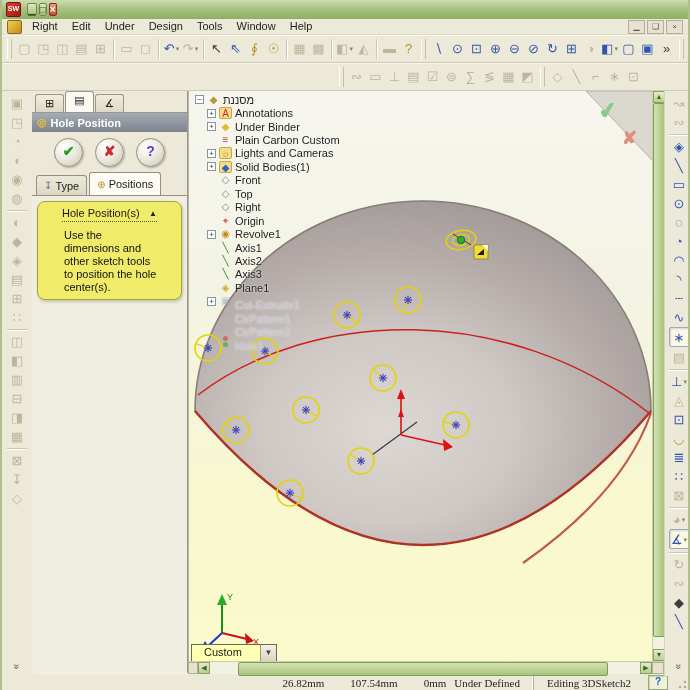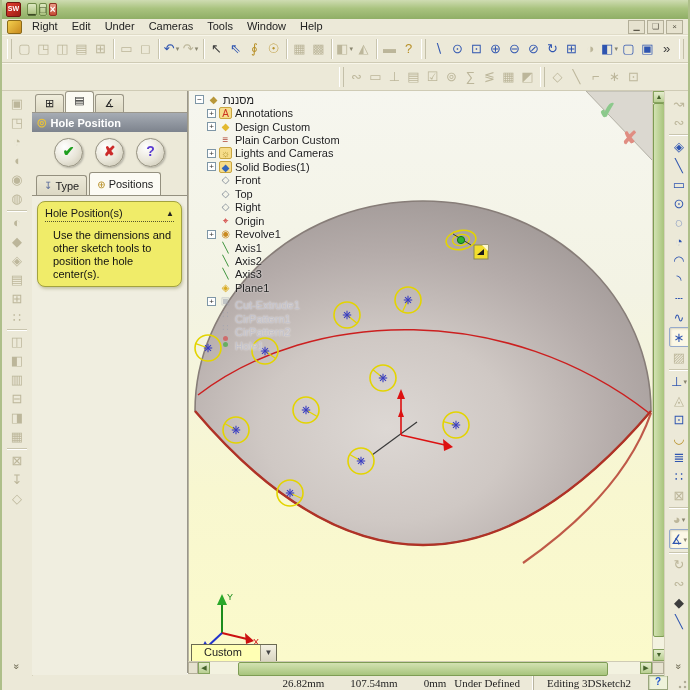--- a/index.html
+++ b/index.html
@@ -58,25 +58,25 @@
   #pmbuttons{height:40px;display:flex;align-items:center;justify-content:center;gap:12px;background:#ece9d8;}
   .pmbtn{width:27px;height:27px;border-radius:50%;border:1px solid #94907f;
     background:radial-gradient(circle at 35% 30%,#ffffff,#e8e5d8 55%,#c6c2ae);
     font-size:14px;font-weight:bold;text-align:center;line-height:25px;box-shadow:1px 1px 2px rgba(0,0,0,.25);}
   #pm-subtabs{height:23px;display:flex;align-items:flex-end;padding-left:4px;border-bottom:1px solid #94907f;}
   .subtab{display:flex;align-items:center;gap:3px;padding:0 7px;height:19px;border:1px solid #94907f;border-bottom:none;
     border-radius:3px 3px 0 0;background:linear-gradient(180deg,#ece9d8,#dcd8c4);margin-right:2px;}
   .subtab.active{background:#fcfbf4;height:22px;}
   .subtab .sico{font-size:10px;}
   #pmcontent{padding:5px;background:#f0eee0;height:calc(100% - 103px);box-sizing:border-box;}
-  #msgbox{background:#f0ec69;border:1px solid #a3a33e;border-radius:8px;padding:5px 7px;box-shadow:1px 2px 3px rgba(120,120,60,.35);}
+  #msgbox{background:#f0ec69;border:1px solid #a3a33e;border-radius:8px;padding:5px 24px;box-shadow:1px 2px 3px rgba(120,120,60,.35);}
   #msgbox .mhead{display:flex;align-items:center;border-bottom:1px dotted #55552a;padding-bottom:2px;}
   #msgbox .mhead .mtitle{flex:1;color:#1a1a1a;}
   #msgbox .mhead .col{font-size:8px;color:#222;}
-  #msgbox p{margin:7px 0 0 8px;line-height:13px;color:#111;}
+  #msgbox p{margin:7px 0 0 2px;line-height:13px;color:#111;}
   
   #viewport{position:absolute;left:186px;top:0;width:464px;height:570px;overflow:hidden;
     background:linear-gradient(180deg,#f6f6ef 0%,#f3f3e4 35%,#f8f7d0 70%,#fbfacb 100%);
     border-left:1px solid #b8b4a0;}
   #scene{position:absolute;left:0;top:0;}
   
   #ftree{position:absolute;left:6px;top:2px;z-index:5;}
   .trow{display:flex;align-items:center;height:13.45px;white-space:nowrap;cursor:default;}
   .trow .lbl{margin-left:3px;text-shadow:0 0 2px rgba(255,255,255,.9);}
   .trow.gray .lbl{color:#c2c2cc;margin-top:8px;}
@@ -124,21 +124,21 @@
     <span class="appicon">SW</span>
     <span id="tbtns"><span class="winbtn">▁</span><span class="winbtn">□</span><span class="winbtn close">×</span></span>
   </div>
 
   <div id="menubar">
     <span class="appicon-mini"></span>
     <span id="menuitems" style="display:flex">
         <span class="menu-item">Right</span>
         <span class="menu-item">Edit</span>
         <span class="menu-item">Under</span>
-        <span class="menu-item">Cameras</span>
+        <span class="menu-item">Design</span>
         <span class="menu-item">Tools</span>
         <span class="menu-item">Window</span>
         <span class="menu-item">Help</span>
       </span>
     <span id="mdibtns">
         <span class="mdibtn">▁</span>
         <span class="mdibtn">❏</span>
         <span class="mdibtn">×</span>
       </span>
   </div>
@@ -423,21 +423,21 @@
             <span class="lbl">מסננת</span>
           </div>
           <div class="trow" style="padding-left: 12px;">
             <span class="plus">+</span>
             <span class="tico" style="color: rgb(204, 51, 34); background: rgb(246, 221, 139); border: 1px solid rgb(201, 165, 63); box-sizing: border-box;">A</span>
             <span class="lbl">Annotations</span>
           </div>
           <div class="trow" style="padding-left: 12px;">
             <span class="plus">+</span>
             <span class="tico" style="color: rgb(227, 185, 46);">◆</span>
-            <span class="lbl">Design Custom</span>
+            <span class="lbl">Under Binder</span>
           </div>
           <div class="trow" style="padding-left: 12px;">
             <span class="plusph"></span>
             <span class="tico" style="color: rgb(176, 72, 56);">≡</span>
             <span class="lbl">Plain Carbon Custom</span>
           </div>
           <div class="trow" style="padding-left: 12px;">
             <span class="plus">+</span>
             <span class="tico" style="color: rgb(168, 138, 34); background: rgb(246, 221, 139); border: 1px solid rgb(201, 165, 63); box-sizing: border-box;">☼</span>
             <span class="lbl">Lights and Cameras</span>

